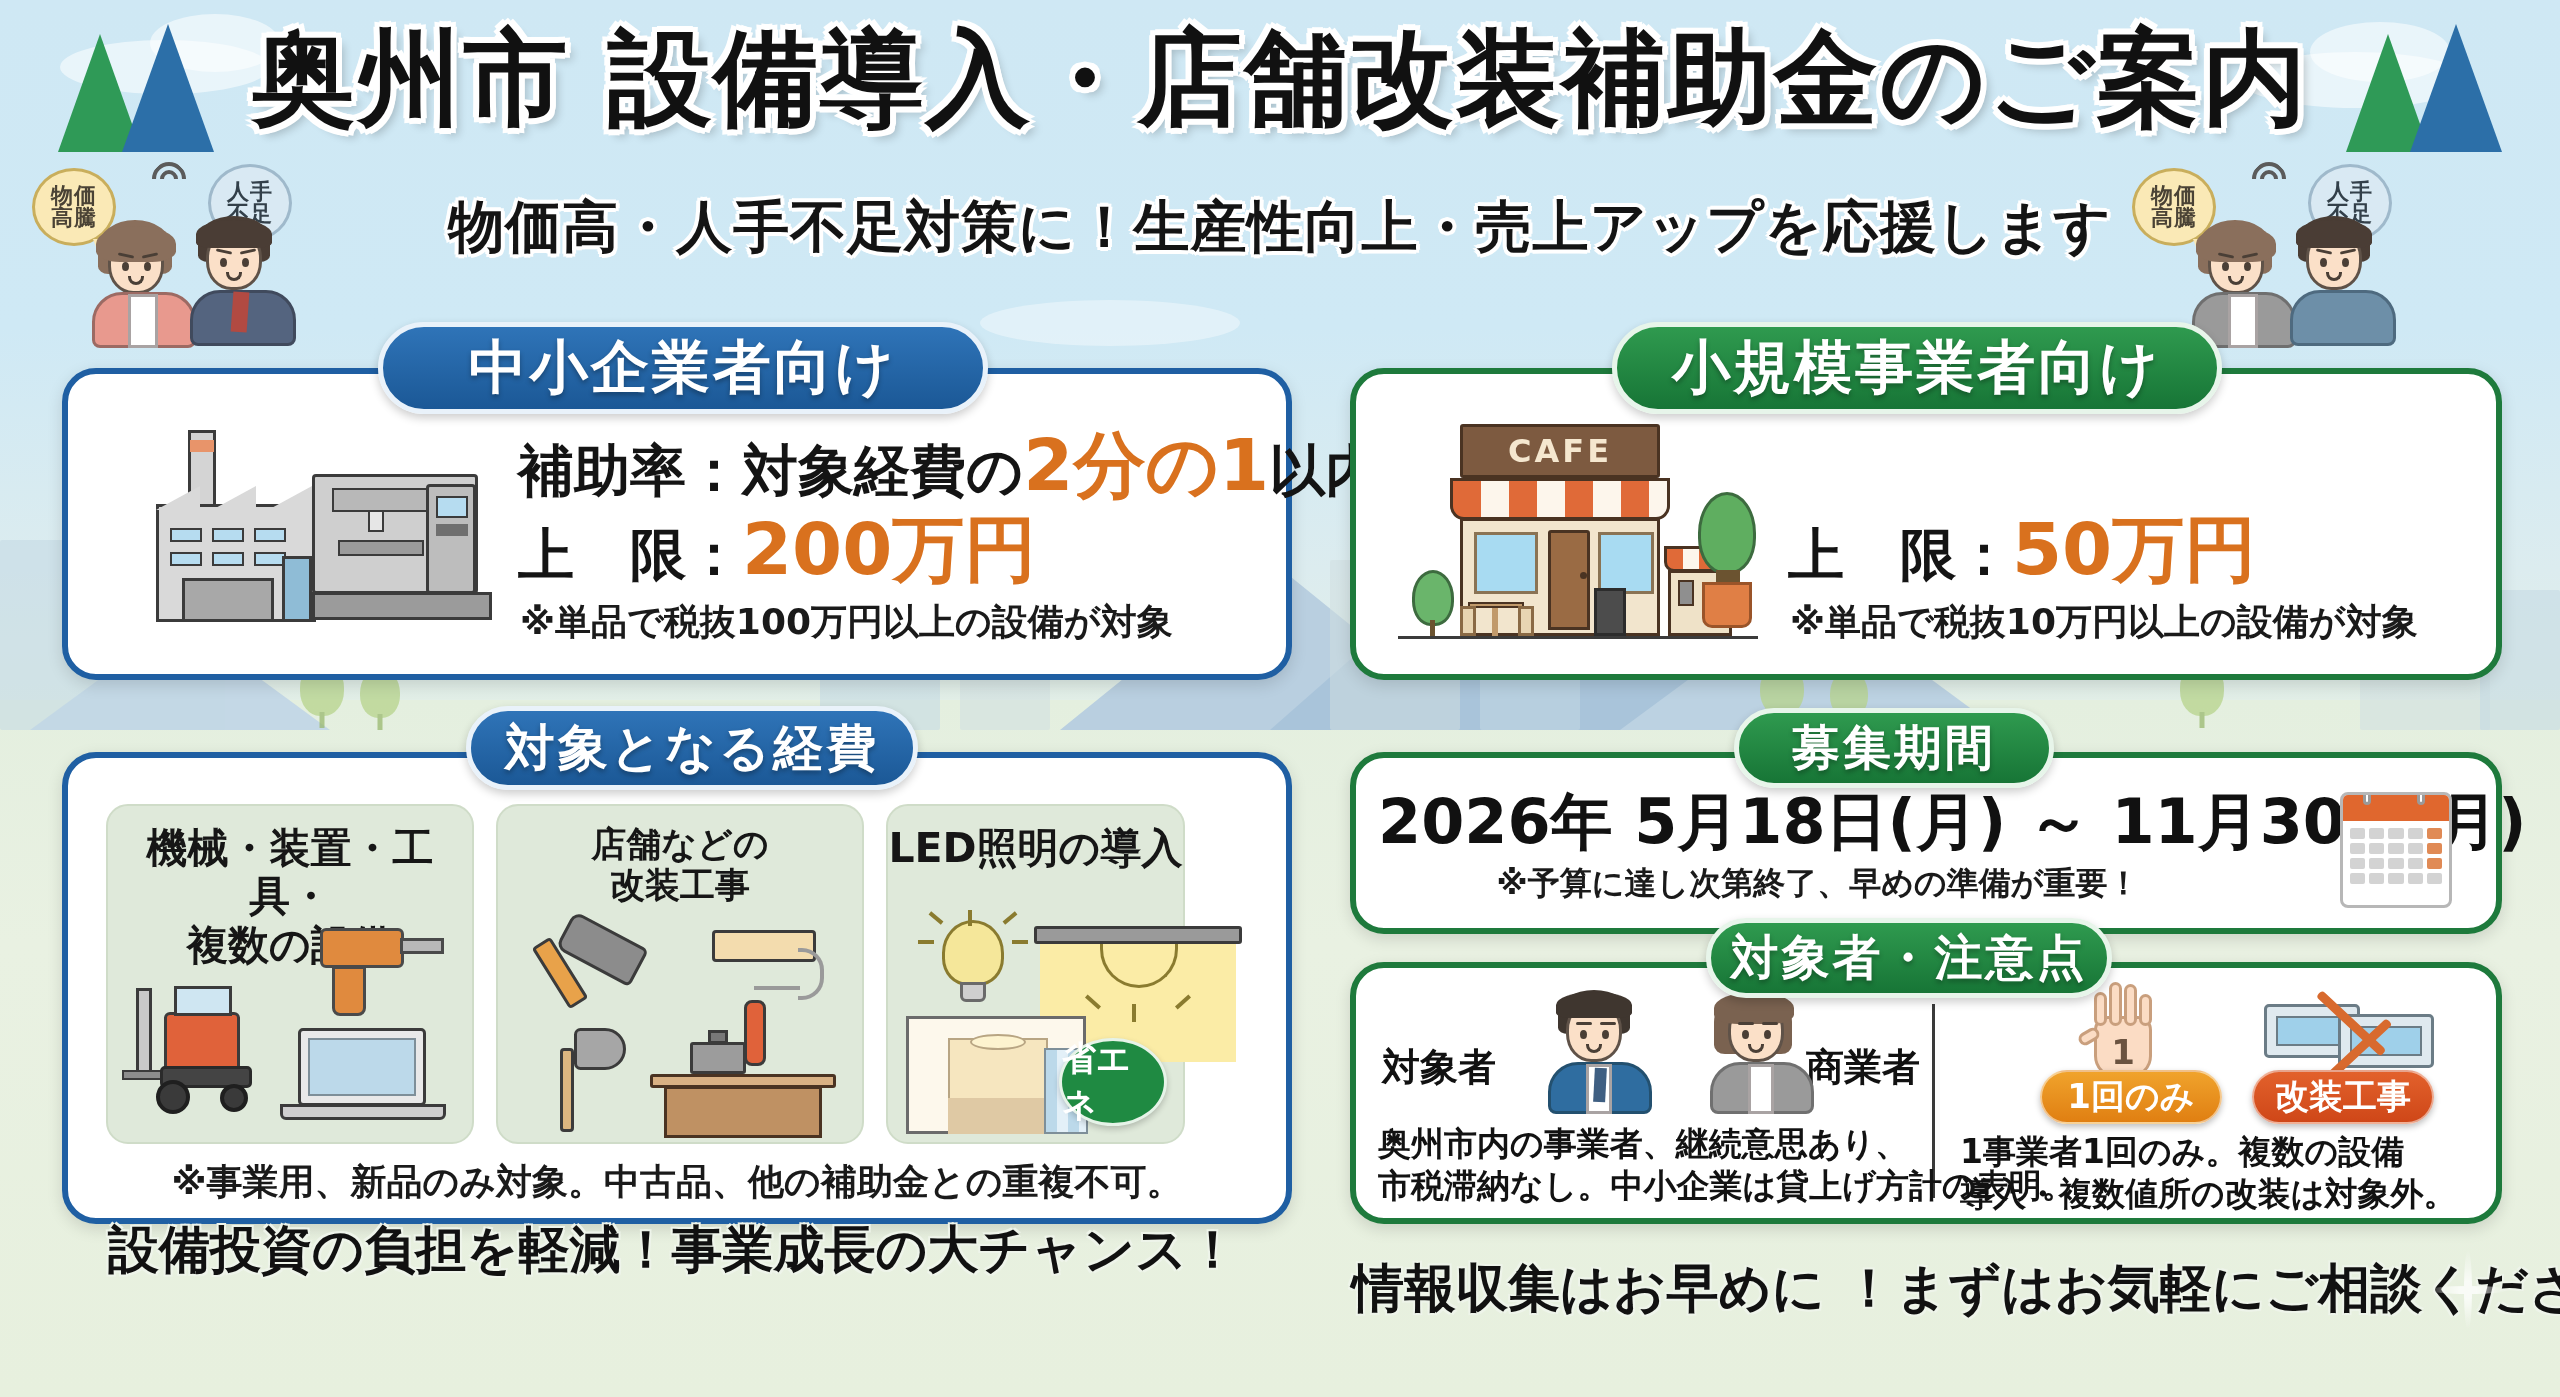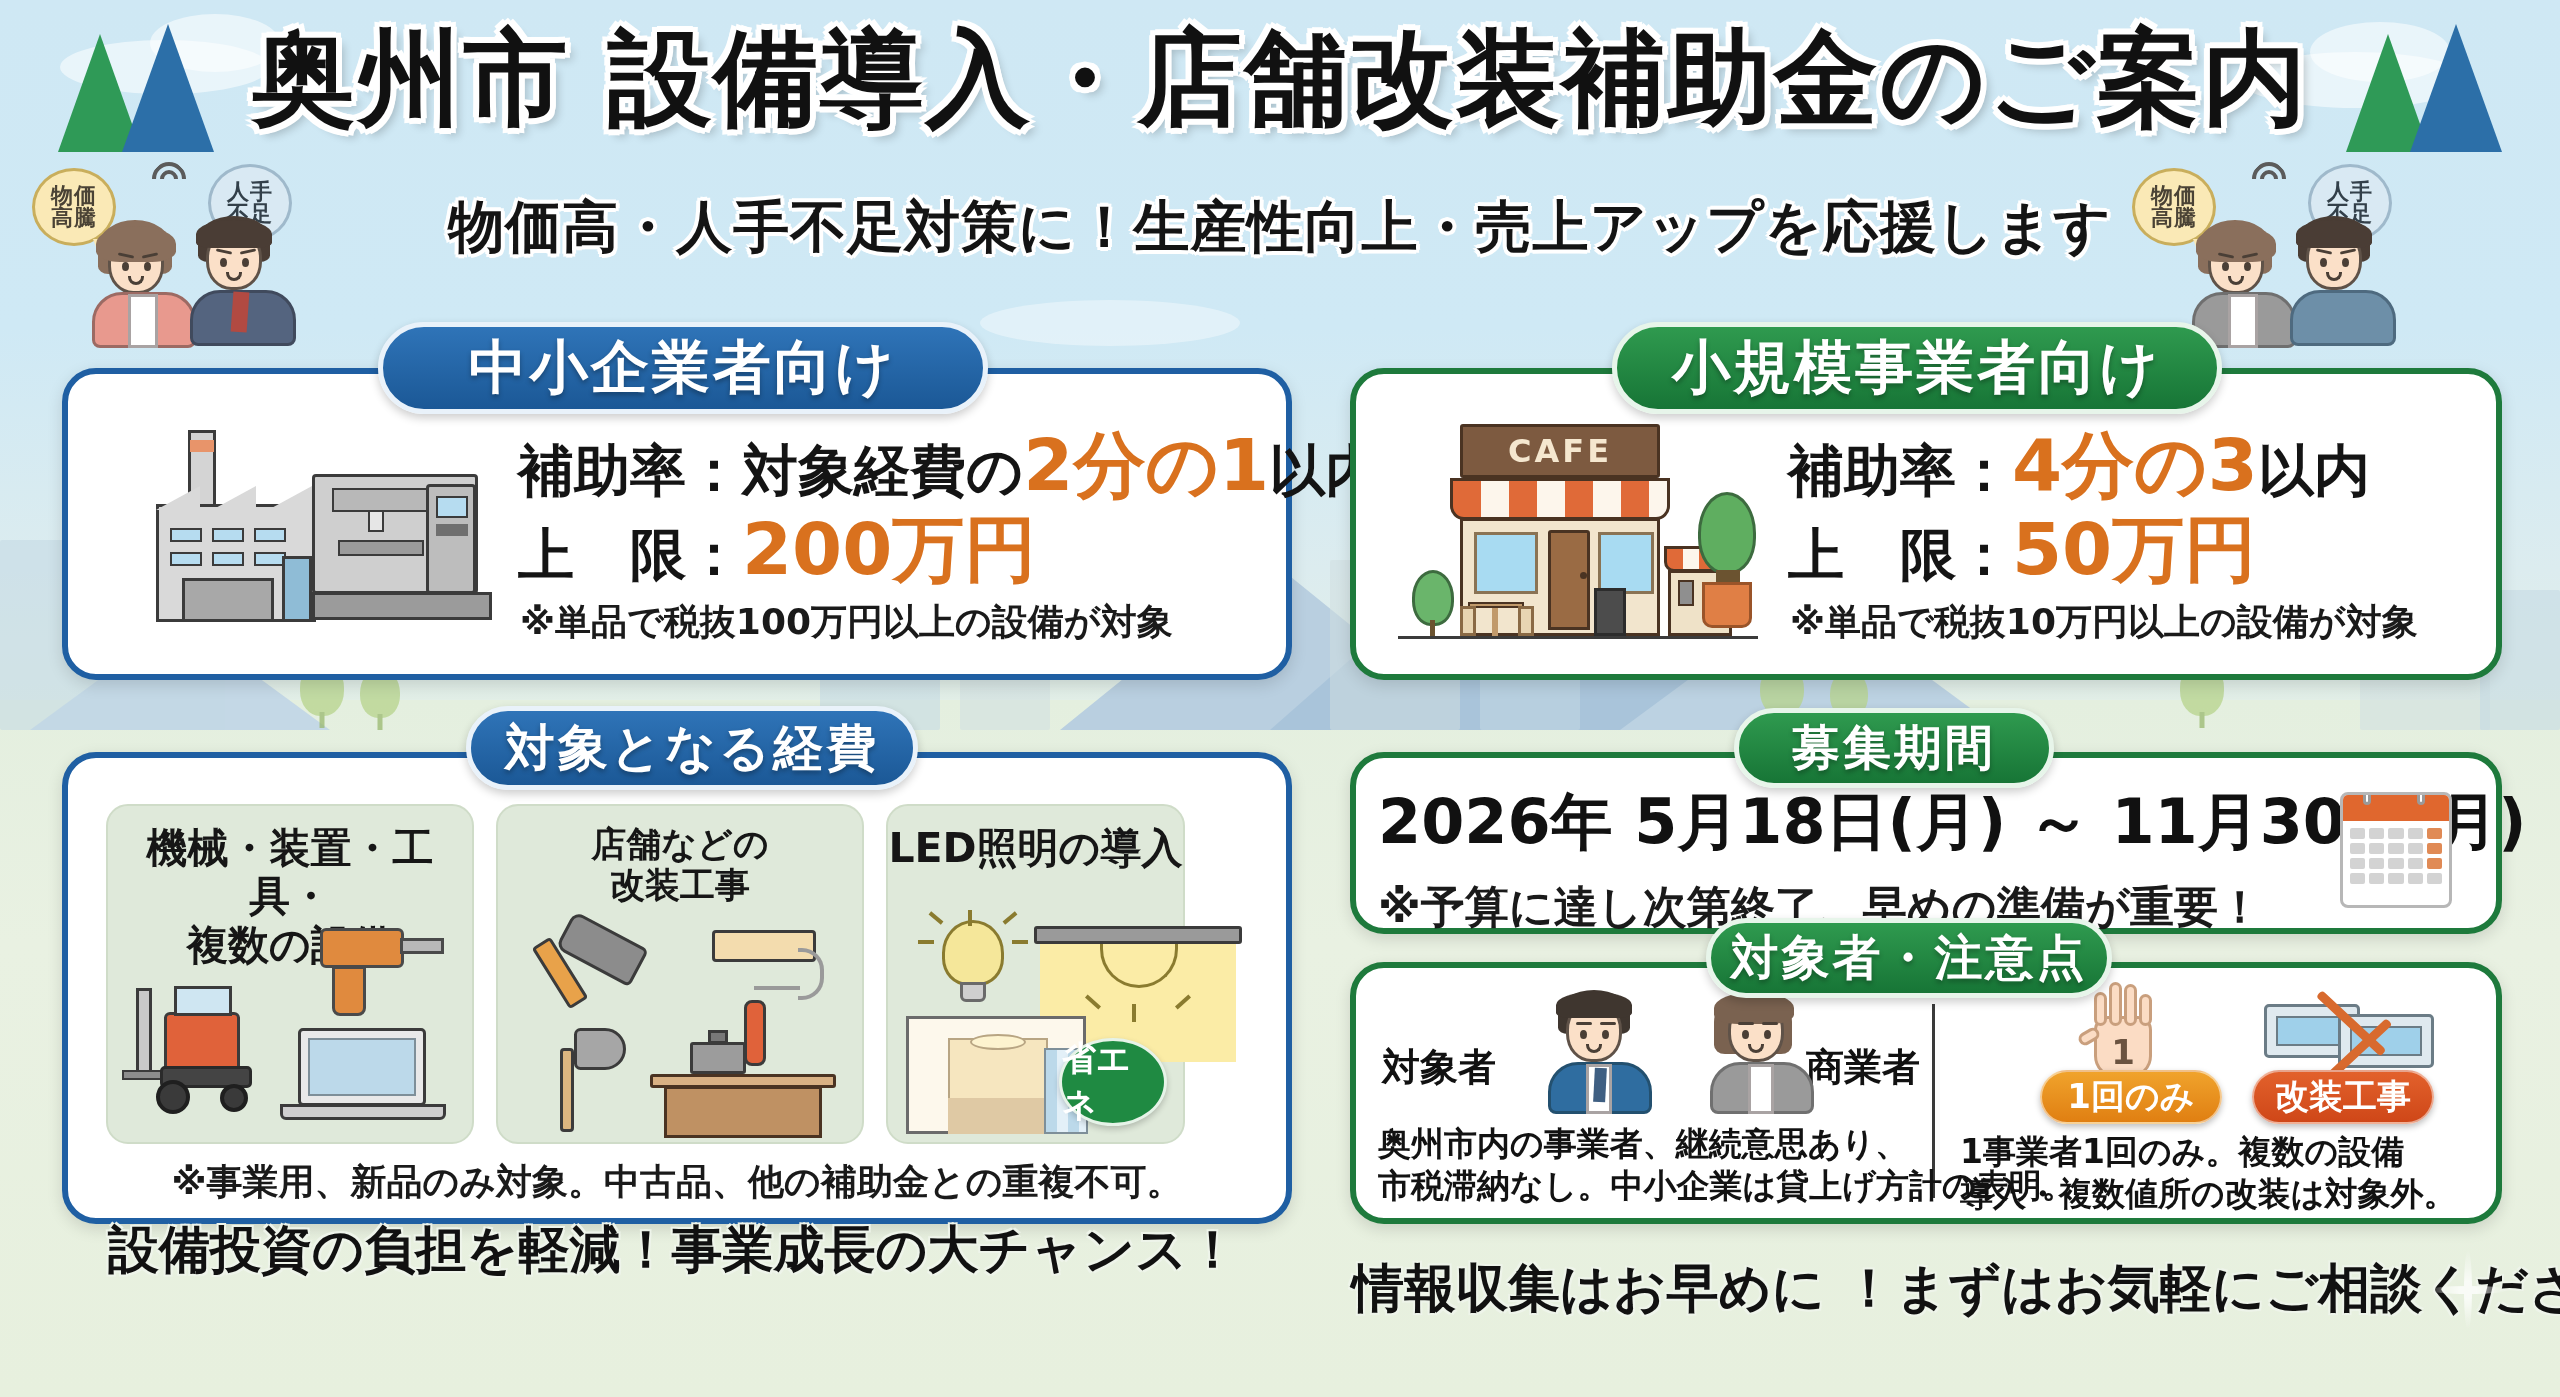--- a/index.html
+++ b/index.html
@@ -375,23 +375,20 @@
 
       <div style="position:absolute; left:14px; top:150px; width:42px; height:56px; background:#6ab56b; border:3px solid #3d6b3f; border-radius:50% 50% 44% 44%;"></div>
       <div style="position:absolute; left:32px; top:200px; width:5px; height:18px; background:#6b5330;"></div>
       <div style="position:absolute; left:300px; top:72px; width:58px; height:82px; background:#5fae60; border:3px solid #3d6b3f; border-radius:50% 50% 44% 44%;"></div>
       <div style="position:absolute; left:318px; top:150px; width:24px; height:12px; background:#6b5330;"></div>
       <div style="position:absolute; left:304px; top:162px; width:50px; height:46px; background:#e07f45; border:3px solid #9a5429; border-radius:0 0 10px 10px;"></div>
 
       <div style="position:absolute; left:0px; top:216px; width:360px; height:3px; background:#3b3b3b;"></div>
     </div>
 
-    <div class="rate-line" style="position:absolute; left:432px; top:44px; font-size:56px;">
-      <span>補助率：</span><span class="hl" style="font-size:72px;">4分の3</span><span>以内</span>
-    </div>
 
     <div class="rate-line" style="position:absolute; left:432px; top:128px; font-size:56px;">
       <span>上　限：</span><span class="hl" style="font-size:72px;">50万円</span>
     </div>
 
     <div class="note" style="position:absolute; left:434px; top:224px; font-size:36px;">※単品で税抜10万円以上の設備が対象</div>
   </div>
 
   <div class="tab green" style="left:1612px; top:322px; width:610px; height:92px; font-size:58px;">小規模事業者向け</div>
 
@@ -472,21 +469,21 @@
       <div class="eco-badge" style="right:16px; bottom:16px; width:108px; height:88px; font-size:34px;">省エネ</div>
     </div>
 
     <div class="note" style="position:absolute; left:0px; top:400px; width:100%; text-align:center; font-size:36px;">※事業用、新品のみ対象。中古品、他の補助金との重複不可。</div>
   </div>
 
   <div class="tab blue" style="left:466px; top:706px; width:452px; height:84px; font-size:50px;">対象となる経費</div>
 
   <div class="card green" style="left:1350px; top:752px; width:1152px; height:182px;">
     <div style="position:absolute; left:22px; top:22px; width:880px; text-align:center; font-size:62px; font-weight:900; color:#111; white-space:nowrap;">2026年 5月18日(月) ～ 11月30日(月)</div>
-    <div style="position:absolute; left:22px; top:120px; width:880px; text-align:center; font-size:44px; font-weight:700; color:#1a1a1a; white-space:nowrap;">※予算に達し次第終了、早めの準備が重要！</div>
+    <div style="position:absolute; left:22px; top:104px; width:880px; text-align:center; font-size:32px; font-weight:700; color:#1a1a1a; white-space:nowrap;">※予算に達し次第終了、早めの準備が重要！</div>
 
     <div class="cal" style="right:44px; top:34px; width:112px; height:116px;">
       <div class="cal-ring" style="left:20px;"></div>
       <div class="cal-ring" style="left:74px;"></div>
       <div class="cal-top"></div>
       <div class="cal-grid">
         <div class="cal-cell"></div>
           <div class="cal-cell"></div>
           <div class="cal-cell"></div>
           <div class="cal-cell"></div>

